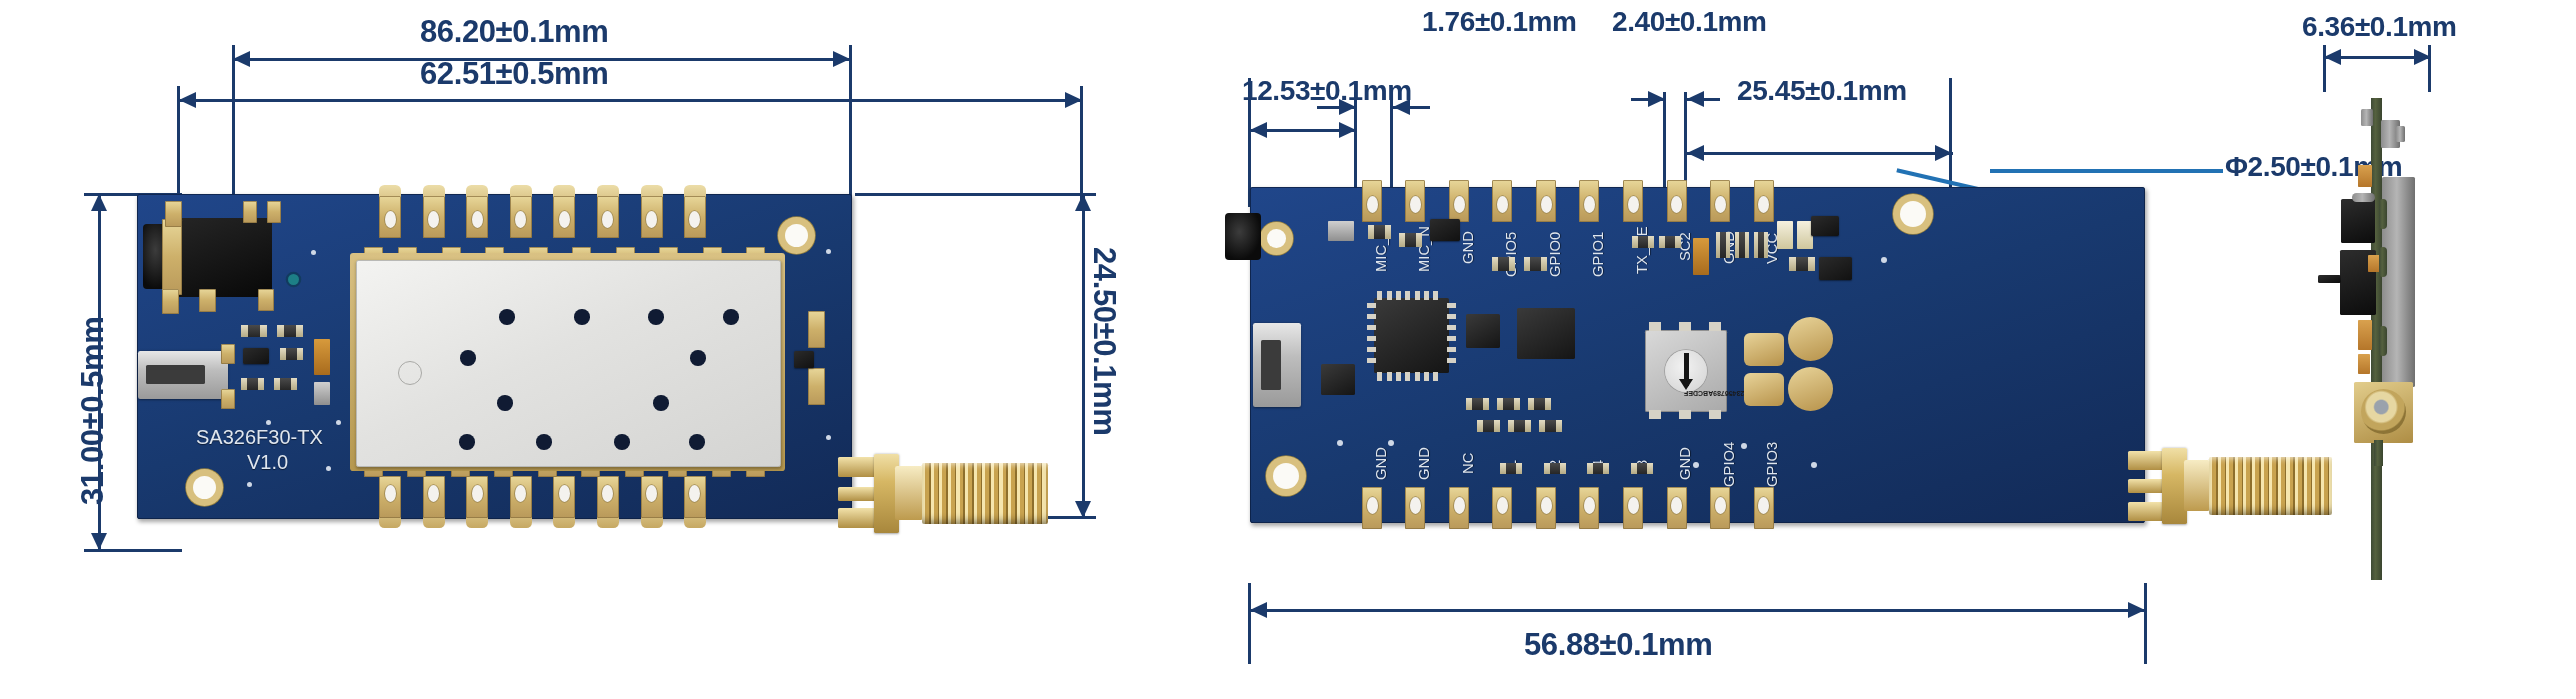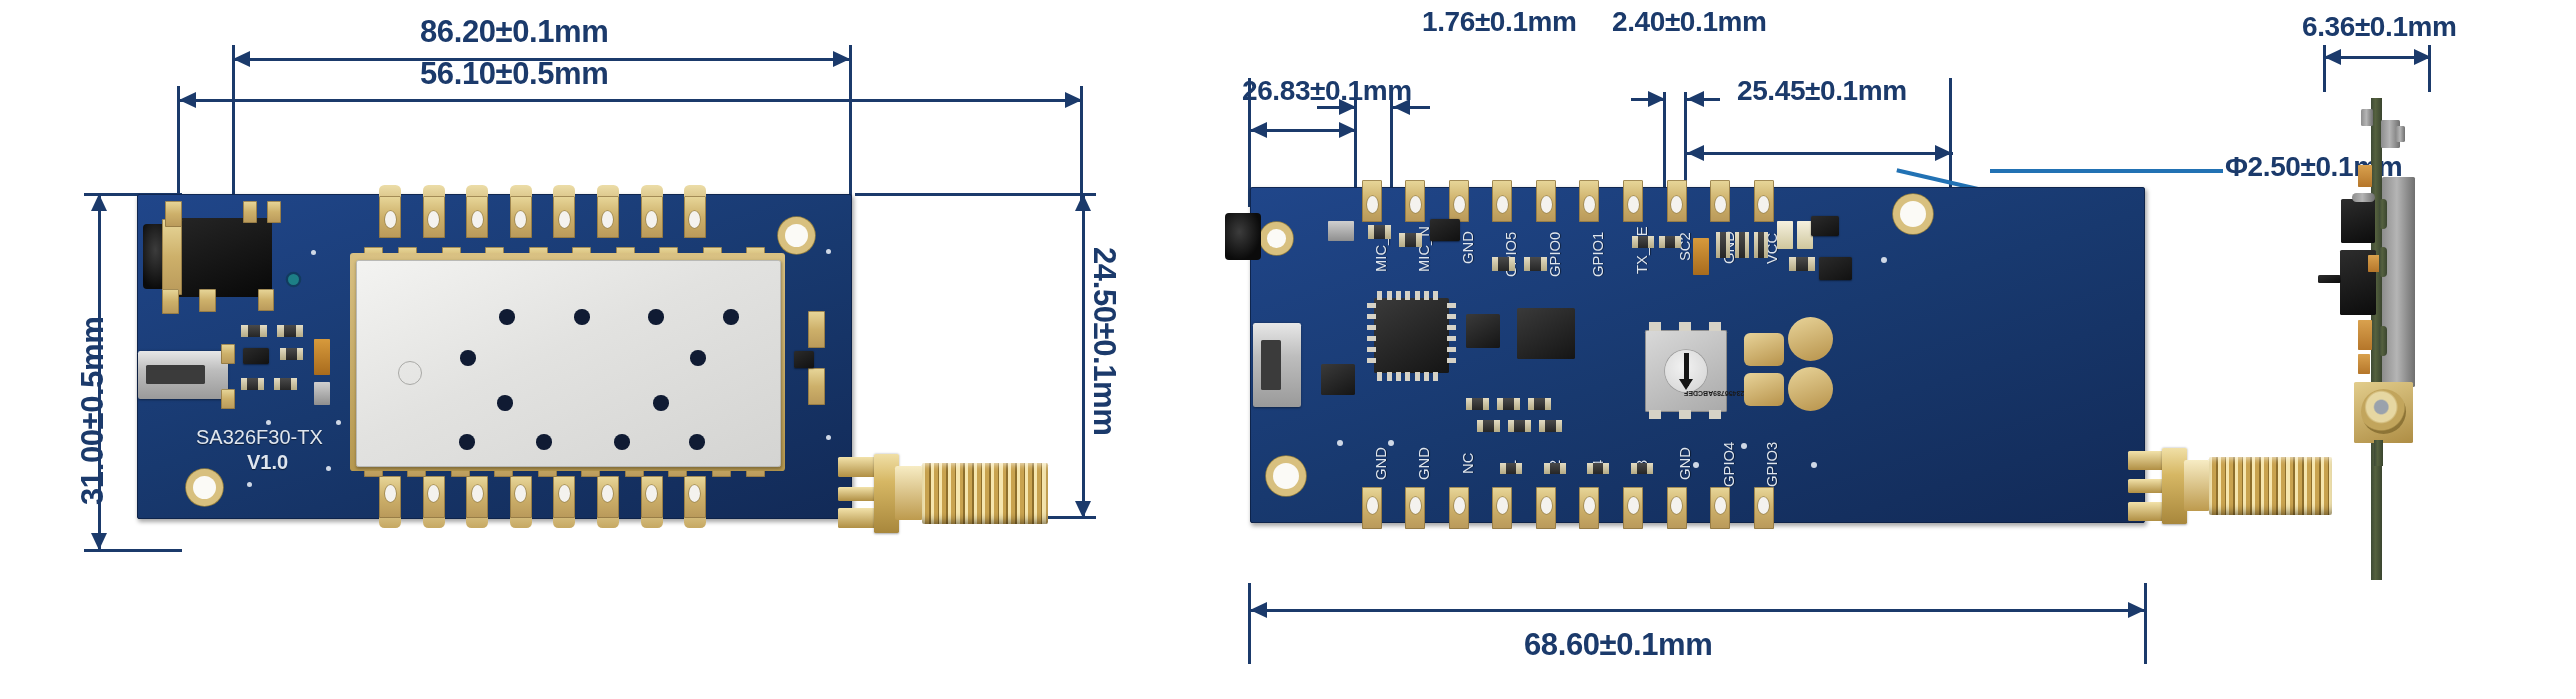--- a/index.html
+++ b/index.html
@@ -115,21 +115,21 @@
     <div class="dimline" style="left:233px;top:58px;width:617px;"></div>
     <div class="arrow arw-l" style="left:233px;top:51px;"></div>
     <div class="arrow arw-r" style="left:833px;top:51px;"></div>
     <div class="dim sz48" style="left:420px;top:14px;">86.20±0.1mm</div>
 
     <div class="ext" style="left:177px;top:86px;width:3.1px;height:123px;"></div>
     <div class="ext" style="left:1080px;top:86px;width:3.1px;height:123px;"></div>
     <div class="dimline" style="left:179px;top:99px;width:903px;"></div>
     <div class="arrow arw-l" style="left:179px;top:92px;"></div>
     <div class="arrow arw-r" style="left:1065px;top:92px;"></div>
-    <div class="dim sz48" style="left:420px;top:56px;">56.10±0.5mm</div>
+    <div class="dim sz48" style="left:420px;top:56px;">62.51±0.5mm</div>
 
     <div class="ext" style="left:84px;top:193px;width:98px;height:3.1px;"></div>
     <div class="ext" style="left:84px;top:549px;width:98px;height:3.1px;"></div>
     <div class="dimline v" style="left:98px;top:194px;width:3.1px;height:356px;"></div>
     <div class="arrow arw-u" style="left:91px;top:194px;"></div>
     <div class="arrow arw-d" style="left:91px;top:533px;"></div>
     <div class="dim sz48 dim-rot-ccw" style="left:75px;top:505px;">31.00±0.5mm</div>
 
     <div class="ext" style="left:855px;top:193px;width:241px;height:3.1px;"></div>
     <div class="ext" style="left:855px;top:516px;width:241px;height:3.1px;"></div>
@@ -284,21 +284,21 @@
       <div class="via" style="left:311px;top:250px;width:5.4px;height:5.4px;"></div>
       <div class="via" style="left:266px;top:420px;width:5.4px;height:5.4px;"></div>
       <div class="via" style="left:336px;top:420px;width:5.4px;height:5.4px;"></div>
       <div class="via" style="left:826px;top:249px;width:5.4px;height:5.4px;"></div>
       <div class="via" style="left:826px;top:435px;width:5.4px;height:5.4px;"></div>
       <div class="via" style="left:247px;top:482px;width:5.4px;height:5.4px;"></div>
       <div class="via" style="left:326px;top:466px;width:5.4px;height:5.4px;"></div>
     </div>
 
     <div class="silk" style="left:196px;top:426px;font-size:20px;">SA326F30-TX</div>
-    <div class="silk" style="left:247px;top:451px;font-size:20px;font-weight:bold;">V1.0</div>
+    <div class="silk" style="left:247px;top:451px;font-size:20px;">V1.0</div>
 
     <div class="sma-flange" style="left:838px;top:457px;width:42px;height:20px;"></div>
     <div class="sma-flange" style="left:838px;top:487px;width:42px;height:14px;"></div>
     <div class="sma-flange" style="left:838px;top:508px;width:42px;height:20px;"></div>
     <div class="sma-body" style="left:874px;top:454px;width:25px;height:79px;"></div>
     <div class="sma-nose" style="left:895px;top:466px;width:28px;height:54px;"></div>
     <div class="sma-thread" style="left:922px;top:463px;width:126px;height:61px;"></div>
 
   </div>
 
@@ -317,39 +317,39 @@
     <div class="dimline" style="left:1631px;top:98px;width:33px;"></div>
     <div class="arrow arw-r" style="left:1648px;top:91px;"></div>
     <div class="dimline" style="left:1687px;top:98px;width:33px;"></div>
     <div class="arrow arw-l" style="left:1687px;top:91px;"></div>
     <div class="dim sz44" style="left:1612px;top:6.2px;">2.40±0.1mm</div>
 
     <div class="ext" style="left:1248px;top:78px;width:3.1px;height:129px;"></div>
     <div class="dimline" style="left:1250px;top:129px;width:106px;"></div>
     <div class="arrow arw-l" style="left:1250px;top:122px;"></div>
     <div class="arrow arw-r" style="left:1339px;top:122px;"></div>
-    <div class="dim sz44" style="left:1242px;top:75px;">26.83±0.1mm</div>
+    <div class="dim sz44" style="left:1242px;top:75px;">12.53±0.1mm</div>
 
     <div class="ext" style="left:1949px;top:78px;width:3.1px;height:129px;"></div>
     <div class="dimline" style="left:1687px;top:152px;width:266px;"></div>
     <div class="arrow arw-l" style="left:1687px;top:145px;"></div>
     <div class="arrow arw-r" style="left:1935px;top:145px;"></div>
     <div class="dim sz44" style="left:1737px;top:75px;">25.45±0.1mm</div>
 
     <div class="leader" style="left:1990px;top:169px;width:233px;"></div>
     <div class="leader" style="left:1894px;top:193px;width:110px;transform-origin:100% 50%;transform:rotate(13deg);"></div>
     <div class="leader-arw" style="left:1889px;top:198px;transform:rotate(13deg);"></div>
     <div class="dim sz44" style="left:2225px;top:151px;">Φ2.50±0.1mm</div>
 
     <div class="ext" style="left:1248px;top:583px;width:3.1px;height:81px;"></div>
     <div class="ext" style="left:2144px;top:583px;width:3.1px;height:81px;"></div>
     <div class="dimline" style="left:1250px;top:609px;width:895px;"></div>
     <div class="arrow arw-l" style="left:1250px;top:602px;"></div>
     <div class="arrow arw-r" style="left:2128px;top:602px;"></div>
-    <div class="dim sz48" style="left:1524px;top:627px;">68.60±0.1mm</div>
+    <div class="dim sz48" style="left:1524px;top:627px;">56.88±0.1mm</div>
 
     <div class="pcb" style="left:1250px;top:187px;width:895px;height:336px;"></div>
 
     <div>
       <div class="pad" style="left:1362px;top:180px;width:20px;height:42px;"></div>
       <div class="pad-hole" style="left:1367px;top:196px;width:11px;height:17px;"></div>
       <div class="pad" style="left:1405px;top:180px;width:20px;height:42px;"></div>
       <div class="pad-hole" style="left:1410px;top:196px;width:11px;height:17px;"></div>
       <div class="pad" style="left:1449px;top:180px;width:20px;height:42px;"></div>
       <div class="pad-hole" style="left:1454px;top:196px;width:11px;height:17px;"></div>

